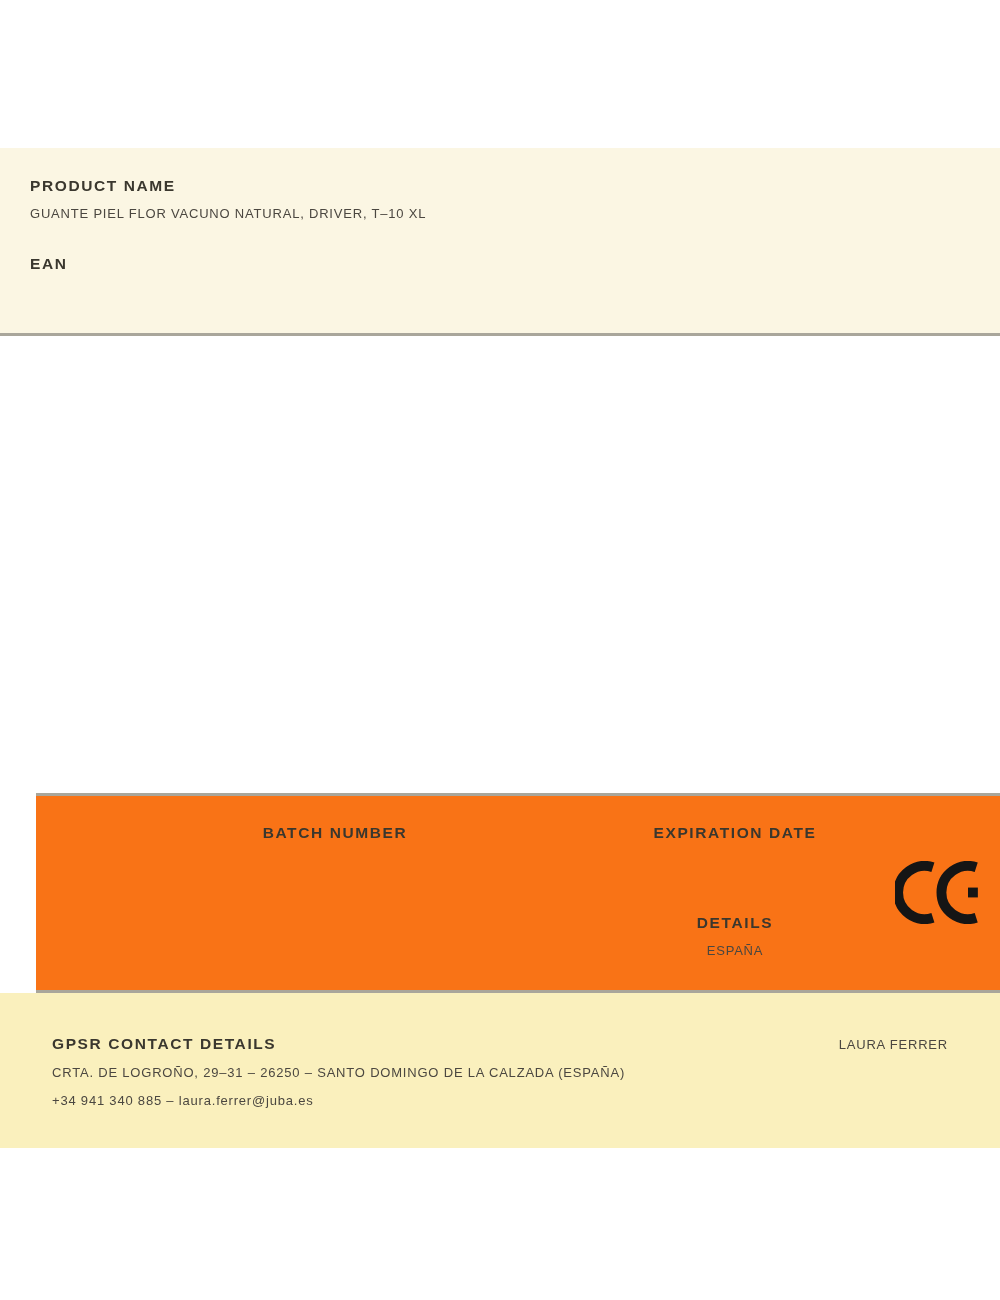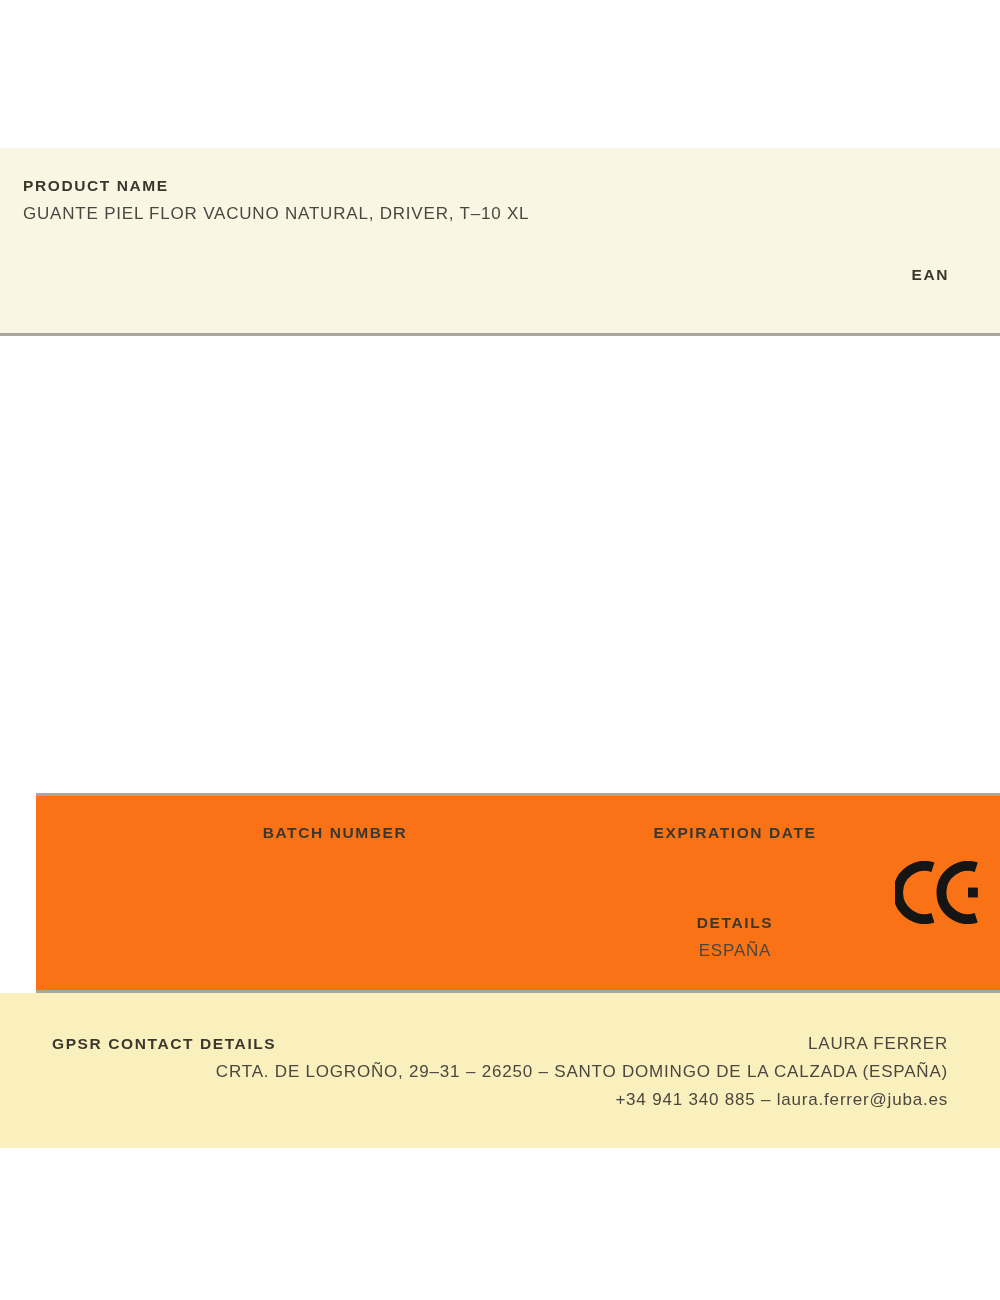--- a/index.html
+++ b/index.html
@@ -13,38 +13,38 @@
   }
   .band { box-sizing: border-box; width: 1000px; }
 
   
   .product-band {
     position: absolute;
     top: 148px; left: 0;
     height: 188px;
     background: #fbf6e3;
     border-bottom: 3px solid #a9a69b;
-    padding: 27px 51px 0 23px;
+    padding: 27px 51px 0 30px;
   }
 
   .label {
     font-size: 15.5px;
     line-height: 21px;
     font-weight: bold;
     letter-spacing: 1.6px;
     color: #3a372e;
   }
   .value {
-    font-size: 17px;
+    font-size: 13px;
     line-height: 21px;
     letter-spacing: 0.8px;
     color: #4b4740;
   }
   .product-band .value { margin-top: 7px; }
-  .product-band .ean-block { margin-top: 40px; text-align: right; }
+  .product-band .ean-block { margin-top: 29px; }
 
   
   .trace-band {
     position: absolute;
     top: 793px; left: 0;
     height: 200px;
     background: #f97316;
     border-top: 3px solid #a9a69b;
     border-bottom: 3px solid #a9a69b;
     margin-left: 36px;
@@ -71,21 +71,21 @@
     height: 155px;
     background: #faf0bd;
     padding: 40px 52px 18px 52px;
   }
   .contact-row1 {
     display: flex;
     justify-content: space-between;
     align-items: baseline;
   }
   .contact-name { text-align: left; }
-  .contact-line { margin-top: 7px; text-align: right; }
+  .contact-line { margin-top: 7px; }
 </style>
 </head>
 <body>
 
 <div class="page">
 
   <section class="band product-band">
     <div class="field">
       <div class="label">PRODUCT NAME</div>
       <div class="value">GUANTE PIEL FLOR VACUNO NATURAL, DRIVER, T–10 XL</div>

